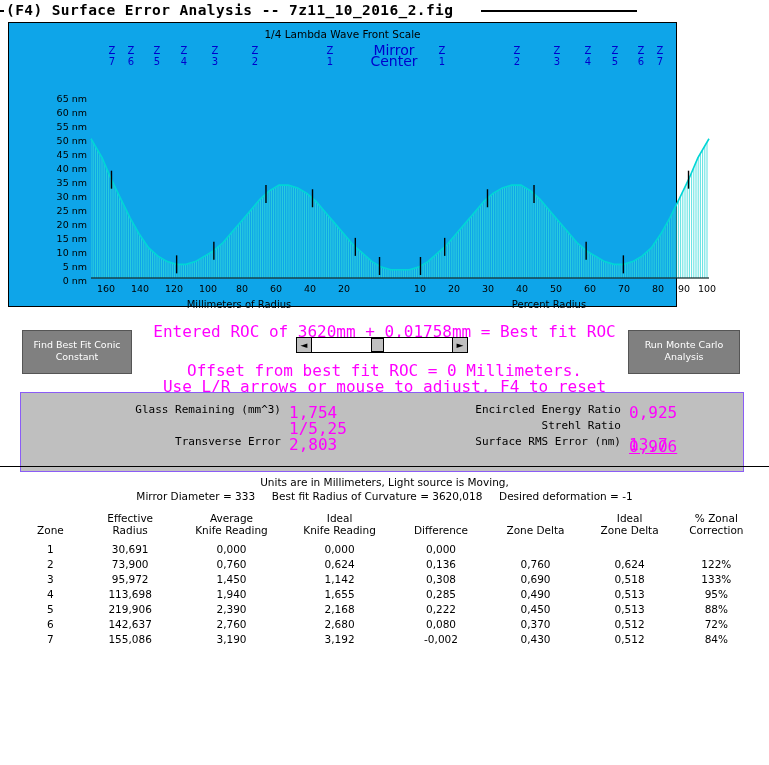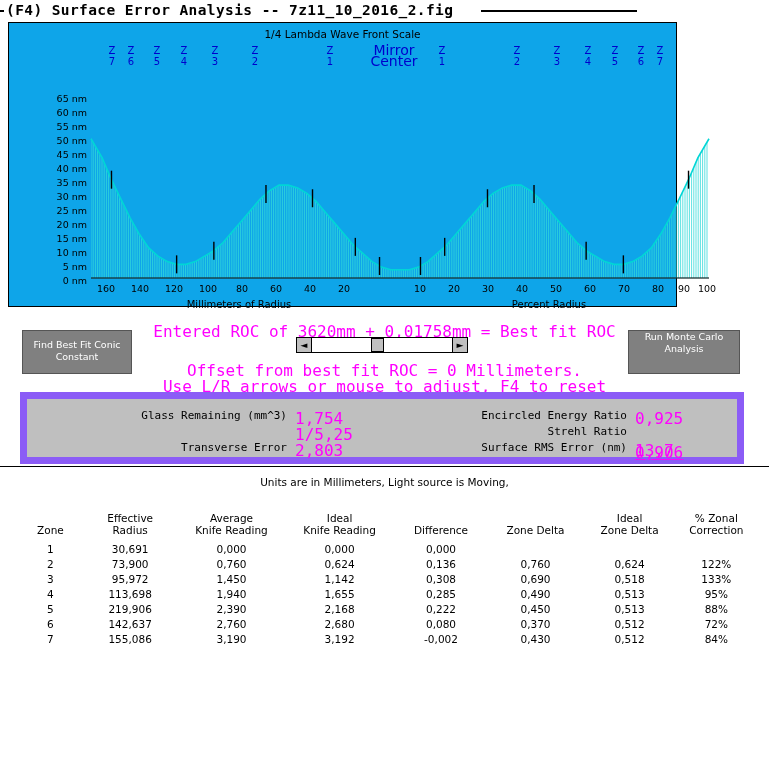--- a/index.html
+++ b/index.html
@@ -129,20 +129,21 @@
   .btn-monte {
     position: absolute;
     left: 628px; top: 330px;
     width: 112px; height: 44px;
     background: #808080;
     color: #ffffff;
     border: 1px solid #555;
     font-size: 9.5px;
     text-align: center;
     line-height: 12px;
+    padding-top: 8px;
     box-sizing: border-box;
     cursor: pointer;
   }
   .magenta-line {
     position: absolute;
     width: 100%;
     text-align: center;
     color: #ff00ff;
     font-family: "DejaVu Sans Mono", monospace;
     font-size: 16px;
@@ -179,23 +180,23 @@
     width: 13px; height: 14px;
     background: #c0c0c0;
     border: 1px solid #000;
     box-sizing: border-box;
     cursor: pointer;
   }
   
   .stats {
     position: absolute;
     left: 20px; top: 392px;
-    width: 724px; height: 72px;
+    width: 724px; height: 80px;
     background: #bfbfbf;
-    border: 7px solid #8b5cf6;
+    border: 1px solid #8b5cf6;
     box-sizing: border-box;
   }
   .stats .lbl {
     position: absolute;
     font-family: "DejaVu Sans Mono", monospace;
     font-size: 11px;
     color: #000;
     text-align: right;
     white-space: nowrap;
   }
@@ -670,20 +671,27 @@
     <div class="lbl" style="left:360px; top:10px; width:240px;">Encircled Energy Ratio</div>
     <div class="val" style="left:608px; top:10px;">0,925</div>
     <div class="lbl" style="left:360px; top:26px; width:240px;">Strehl Ratio</div>
     <div class="val" style="left:608px; top:44px;text-decoration:underline;">0,906</div>
     <div class="lbl" style="left:360px; top:42px; width:240px;">Surface RMS Error (nm)</div>
     <div class="val" style="left:608px; top:42px;text-align:right;">13,7</div>
   </div>
 
   <div class="hrule"></div>
   <div class="units-line">Units are in Millimeters, Light source is Moving,</div>
+  <div class="mirror-line">
+    <span>Mirror Diameter = 333</span>
+    &nbsp;&nbsp;&nbsp;
+    <span>Best fit Radius of Curvature = 3620,018</span>
+    &nbsp;&nbsp;&nbsp;
+    <span>Desired deformation = -1</span>
+  </div>
 
   <table class="zones">
     <thead>
       <tr>
         <th class="c" style="width:66px;">Zone</th>
         <th class="c" style="width:96px;">Effective<br>Radius</th>
         <th class="c" style="width:110px;">Average<br>Knife Reading</th>
         <th class="c" style="width:110px;">Ideal<br>Knife Reading</th>
         <th class="c" style="width:96px;">Difference</th>
         <th class="c" style="width:96px;">Zone Delta</th>

